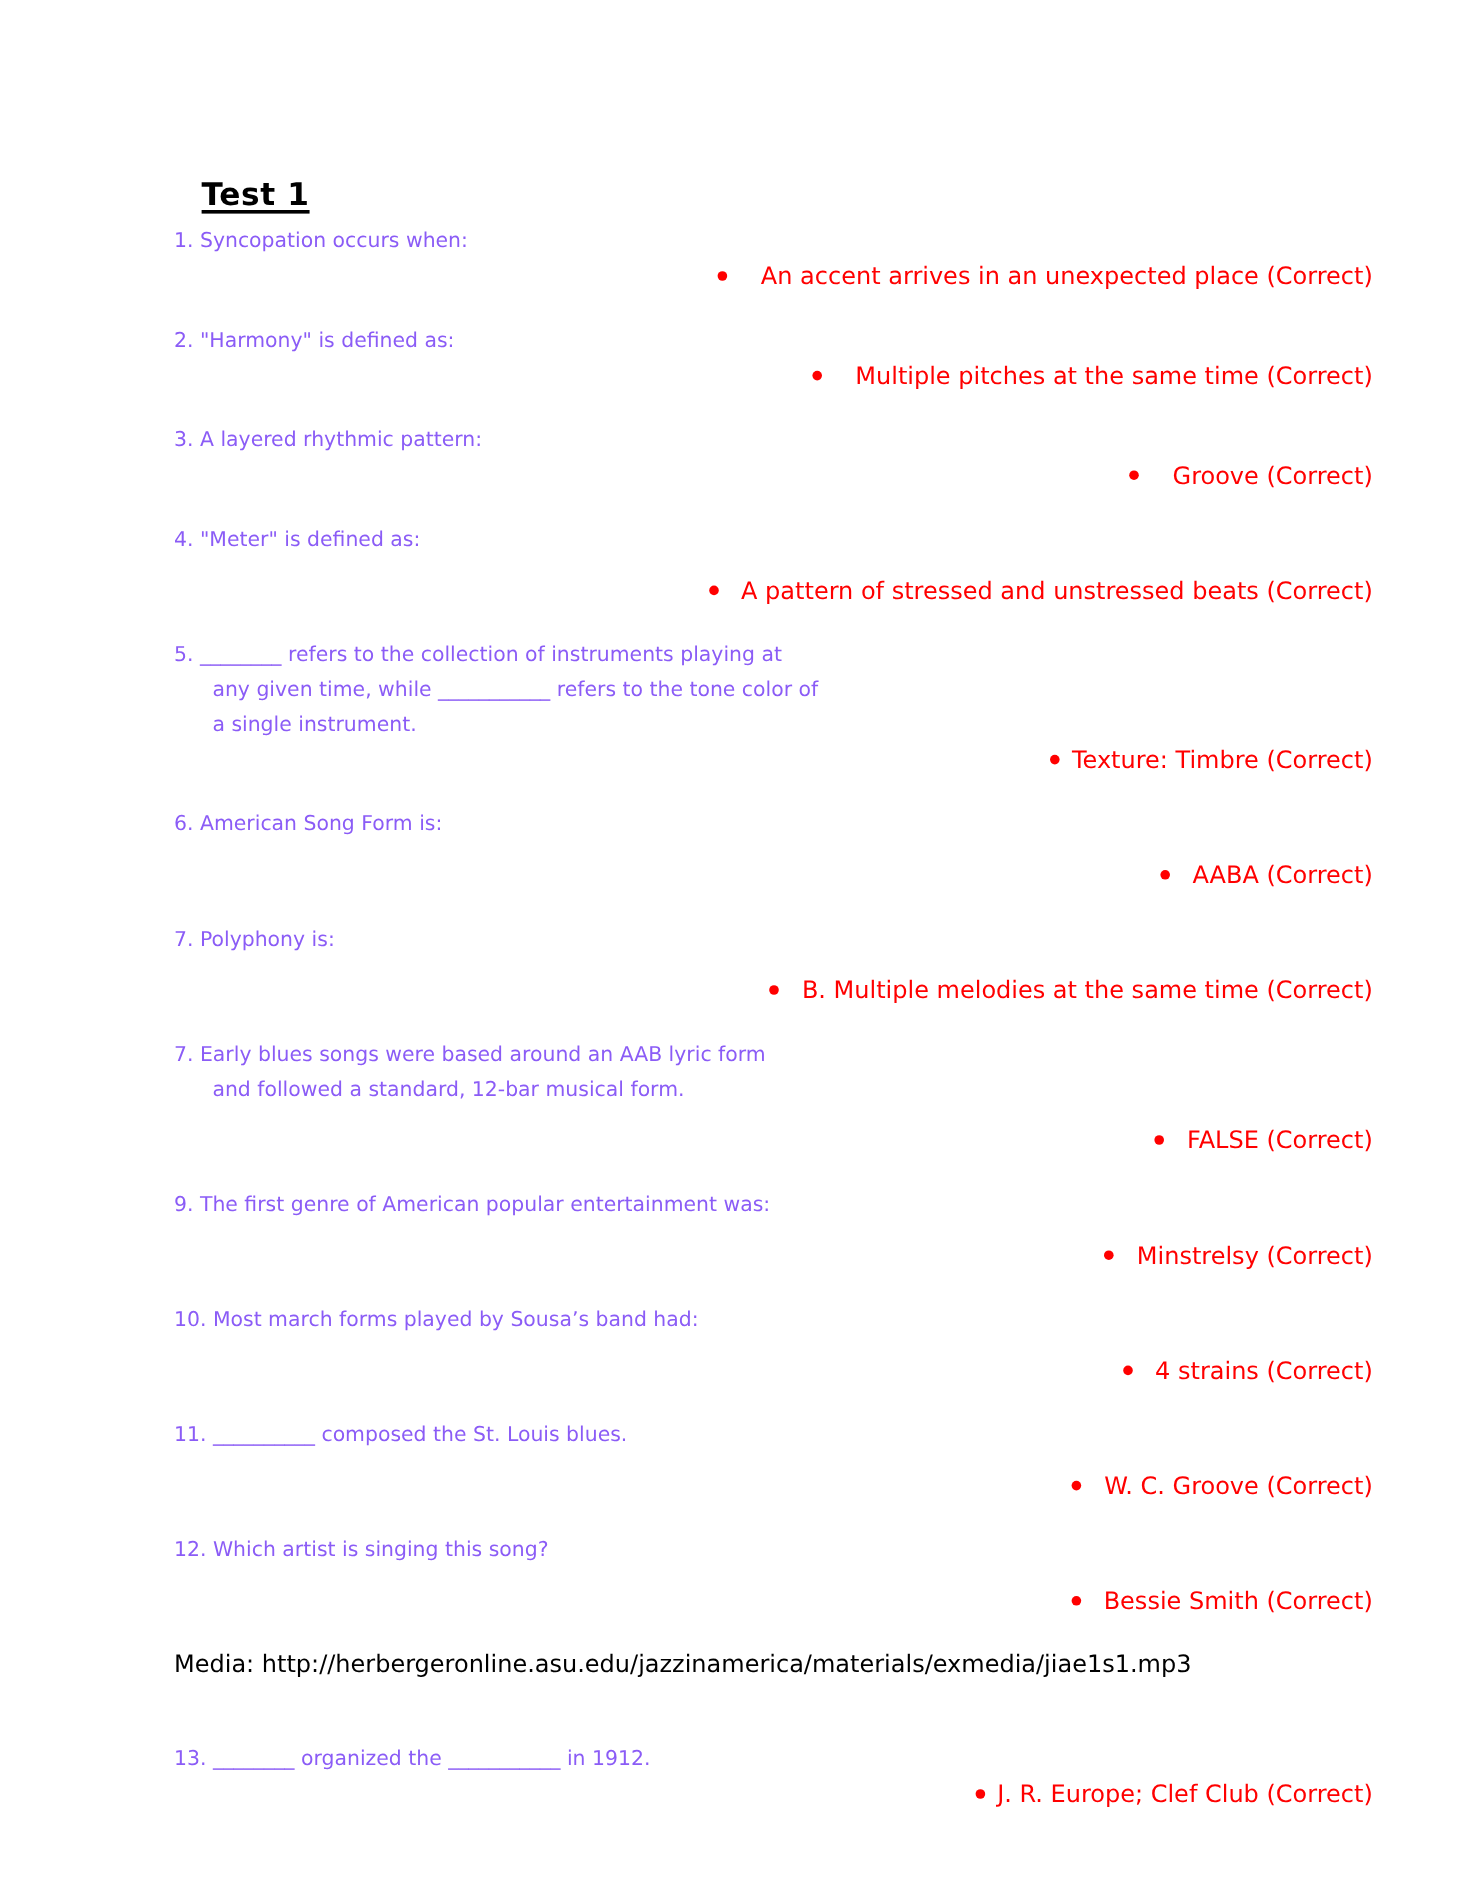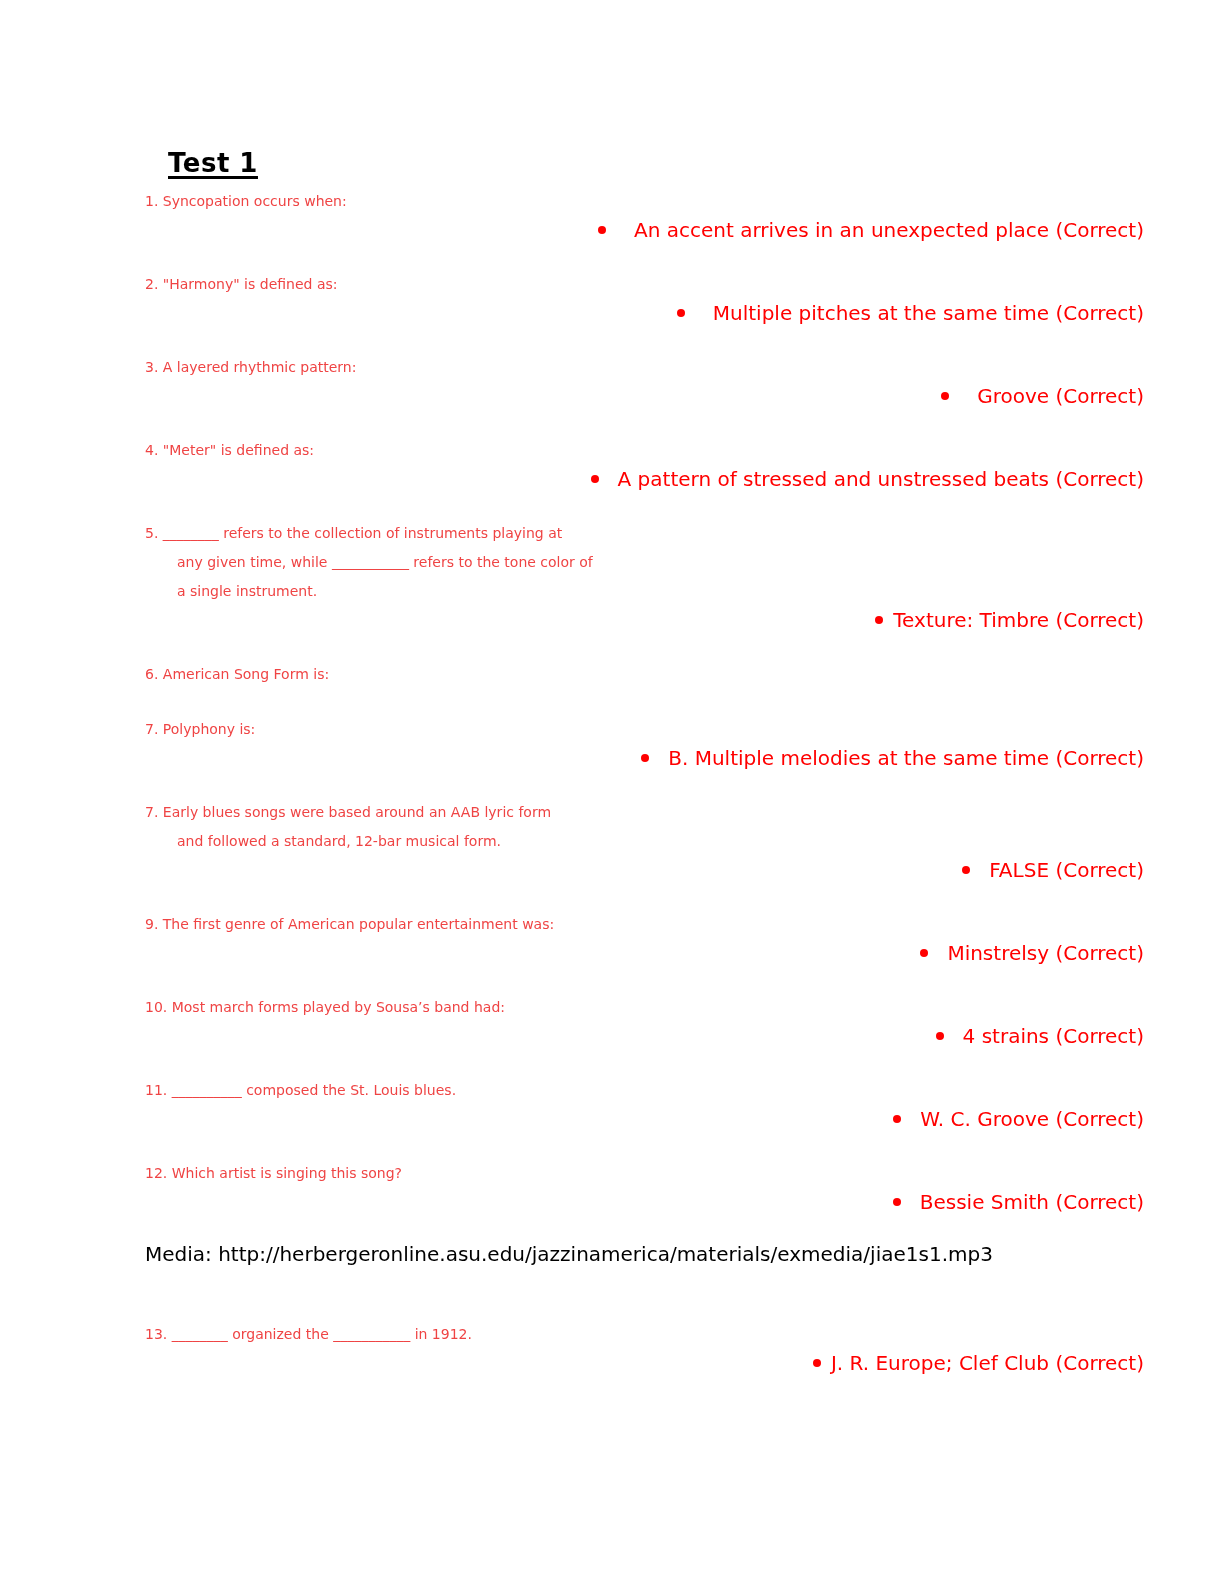--- a/index.html
+++ b/index.html
@@ -20,45 +20,45 @@
     font-weight: bold;
     line-height: 33px;
     letter-spacing: 0.5px;
     text-decoration: underline;
     text-decoration-thickness: 3px;
     text-underline-offset: 4px;
   }
   .qa { margin: 0 0 26px 0; }
   .q-text {
     margin: 0;
-    font-size: 14px;
+    font-size: 17px;
     line-height: 29px;
     white-space: pre-line;
     padding-left: 32px;
     text-indent: -32px;
-    color: #ef4444;
+    color: #8b5cf6;
   }
   .answers { list-style: none; margin: 0; padding: 0; }
   .answers li {
     display: flex;
     align-items: center;
     line-height: 28px;
     font-size: 20px;
     color: #ff0000;
     justify-content: flex-end;
   }
   .bullet {
     width: 8px; height: 8px;
     border-radius: 50%;
     background: #ff0000;
     flex: 0 0 auto;
   }
   li.ind-a { padding-left: 75px; }
   li.ind-a .bullet { margin-right: 28px; }
-  li.ind-b { padding-left: 61px; }
+  li.ind-b { padding-left: 61px; margin-top: 13px; }
   li.ind-b .bullet { margin-right: 19px; }
   li.ind-c { padding-left: 47px; }
   li.ind-c .bullet { margin-right: 10px; }
   .media {
     margin: 18px 0 13px 0;
     font-size: 20px;
     line-height: 25px;
     color: #000000;
     white-space: nowrap;
   }
@@ -118,20 +118,26 @@
     <ul class="answers">
       <li class="ind-c">
         <span class="bullet"></span>
         <span>Texture: Timbre (Correct)</span>
       </li>
     </ul>
   </div>
 
   <div class="qa">
     <p class="q-text">6. American Song Form is:</p>
+    <ul class="answers">
+      <li class="ind-b">
+        <span class="bullet"></span>
+        <span>AABA (Correct)</span>
+      </li>
+    </ul>
   </div>
 
   <div class="qa">
     <p class="q-text">7. Polyphony is:</p>
     <ul class="answers">
       <li class="ind-b">
         <span class="bullet"></span>
         <span>B. Multiple melodies at the same time (Correct)</span>
       </li>
     </ul>

